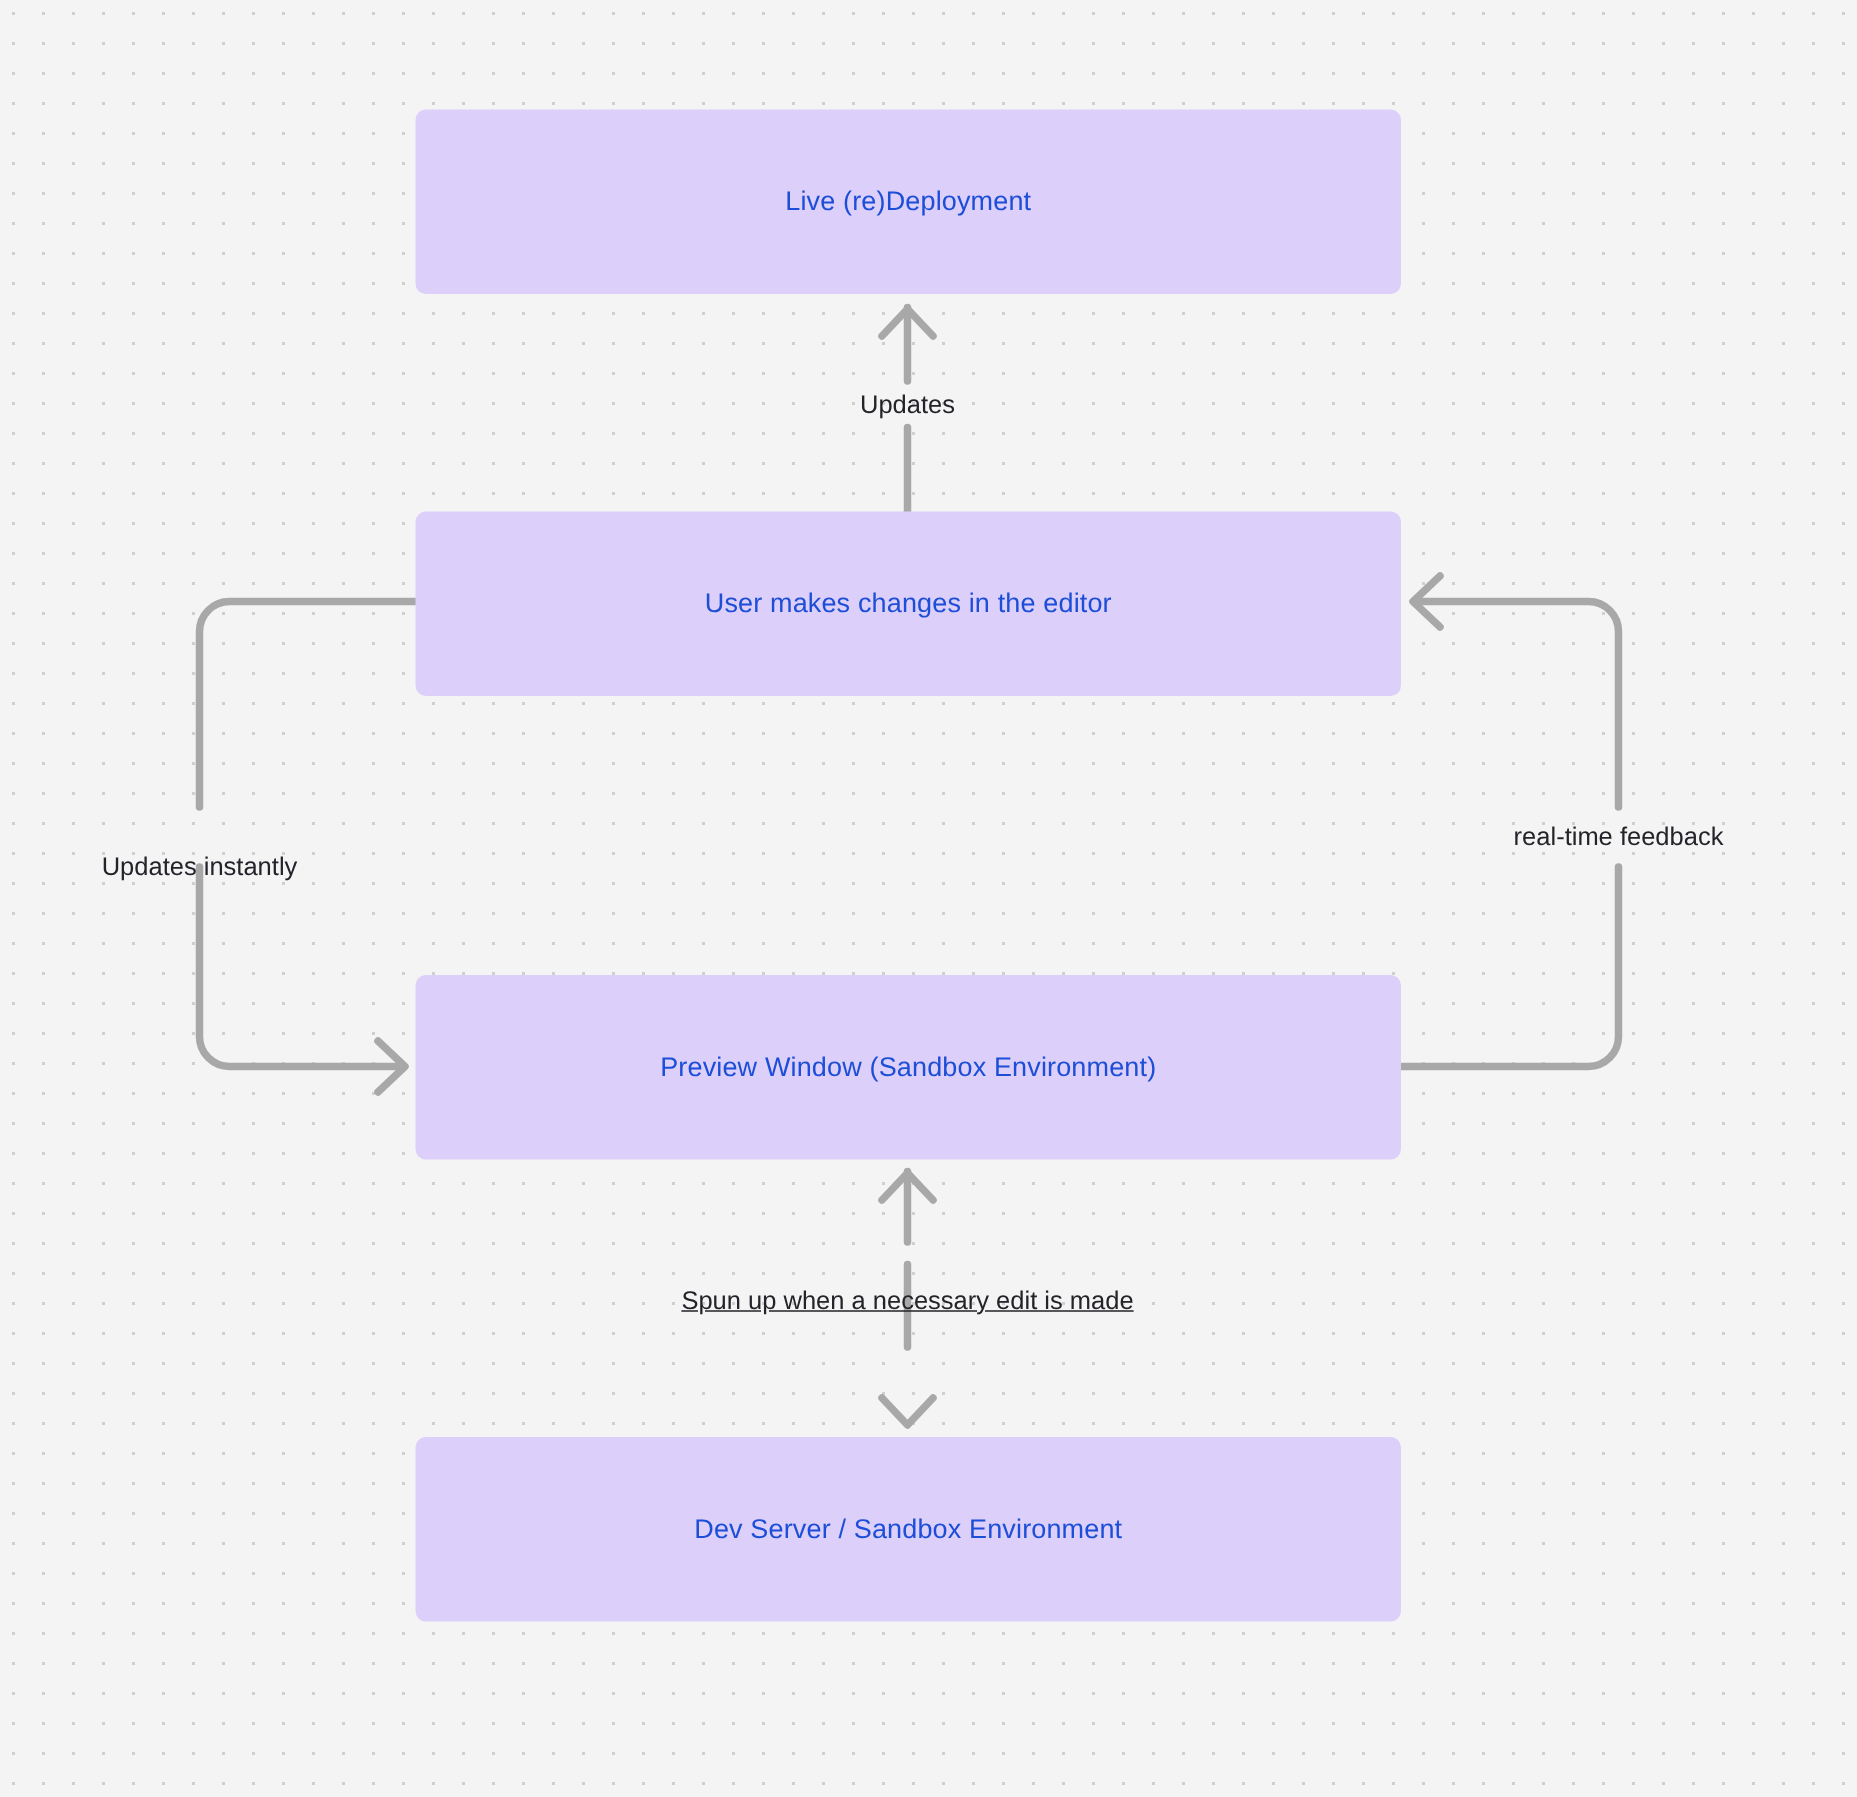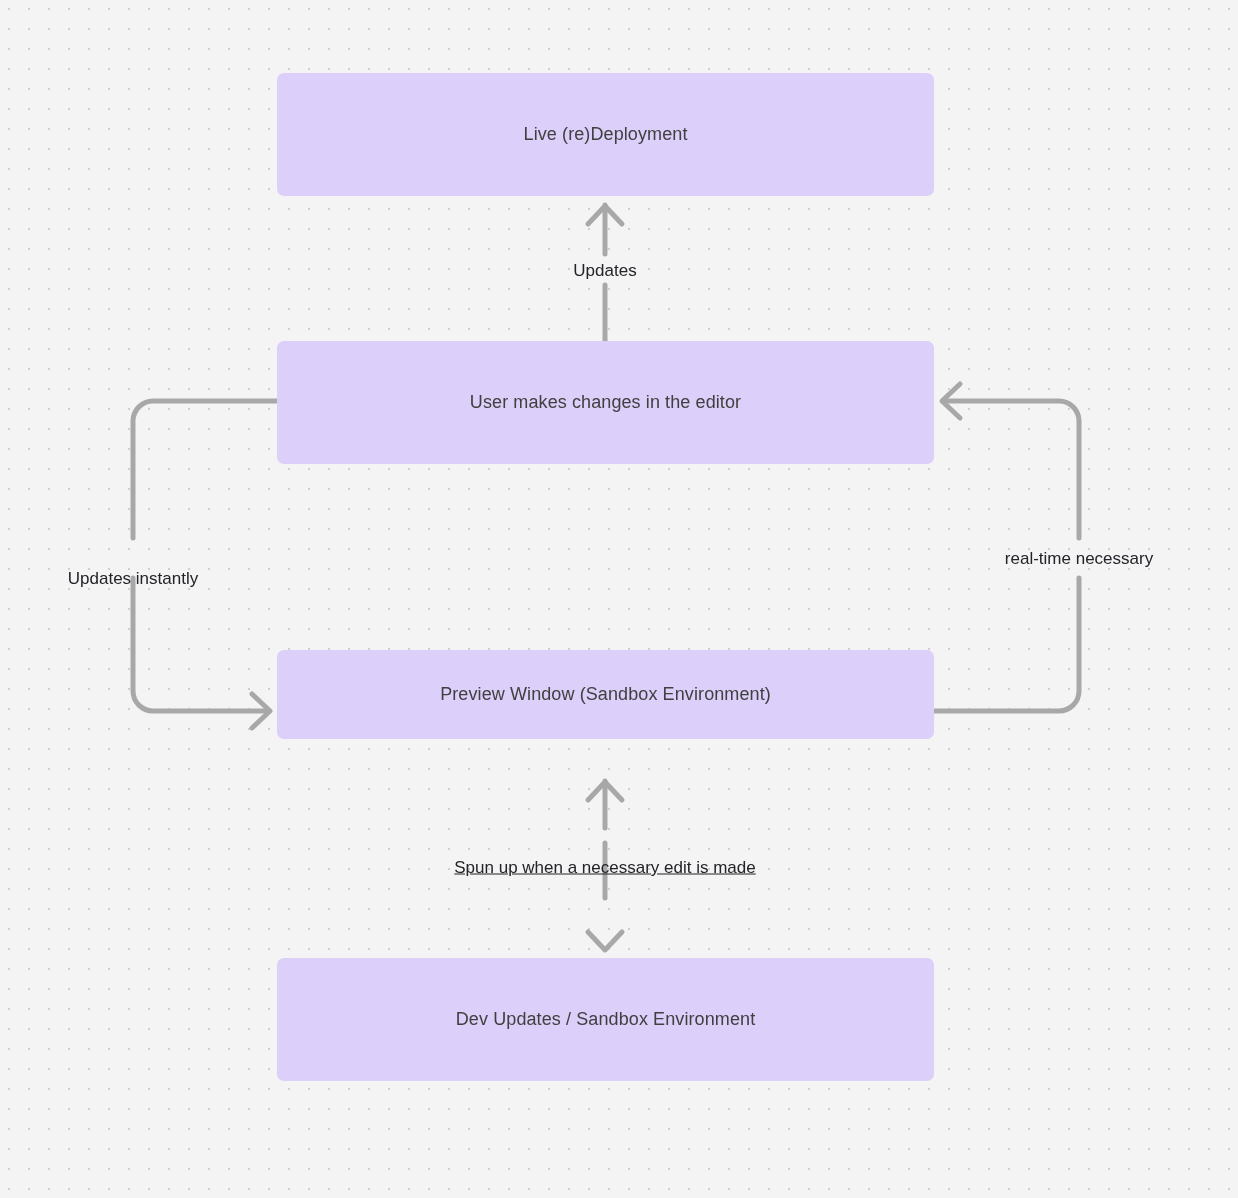--- a/index.html
+++ b/index.html
@@ -32,21 +32,21 @@
     position: absolute;
     background: #dccff9;
     border-radius: 7px;
     display: flex;
     align-items: center;
     justify-content: center;
     box-sizing: border-box;
   }
   .node-label {
     font-size: 18px;
-    color: #404040;
+    color: #1d4ed8;
     letter-spacing: 0.1px;
     text-align: left;
     line-height: 1.3;
     padding: 0 18px;
   }
   .edge-label {
     position: absolute;
     font-size: 17px;
     color: #232329;
     white-space: nowrap;
@@ -92,29 +92,29 @@
   </svg>
 
   <div class="node" style="left:277px; top:73px; width:657px; height:123px;">
     <span class="node-label">Live (re)Deployment</span>
   </div>
 
   <div class="node" style="left:277px; top:341px; width:657px; height:123px;">
     <span class="node-label">User makes changes in the editor</span>
   </div>
 
-  <div class="node" style="left:277px; top:650px; width:657px; height:89px;">
+  <div class="node" style="left:277px; top:650px; width:657px; height:123px;">
     <span class="node-label">Preview Window (Sandbox Environment)</span>
   </div>
 
   <div class="node" style="left:277px; top:958px; width:657px; height:123px;">
-    <span class="node-label">Dev Updates / Sandbox Environment</span>
+    <span class="node-label">Dev Server / Sandbox Environment</span>
   </div>
 
   <div class="edge-label el-center" style="left:605px; top:270px;">Updates</div>
 
   <div class="edge-label el-center" style="left:133px; top:558px;margin-top:20px;">Updates instantly</div>
 
-  <div class="edge-label el-center" style="left:1079px; top:558px;">real-time necessary</div>
+  <div class="edge-label el-center" style="left:1079px; top:558px;">real-time feedback</div>
 
   <div class="edge-label el-center" style="left:605px; top:867px;text-decoration:underline;">Spun up when a necessary edit is made</div>
 
 </div>
 
 </body></html>

